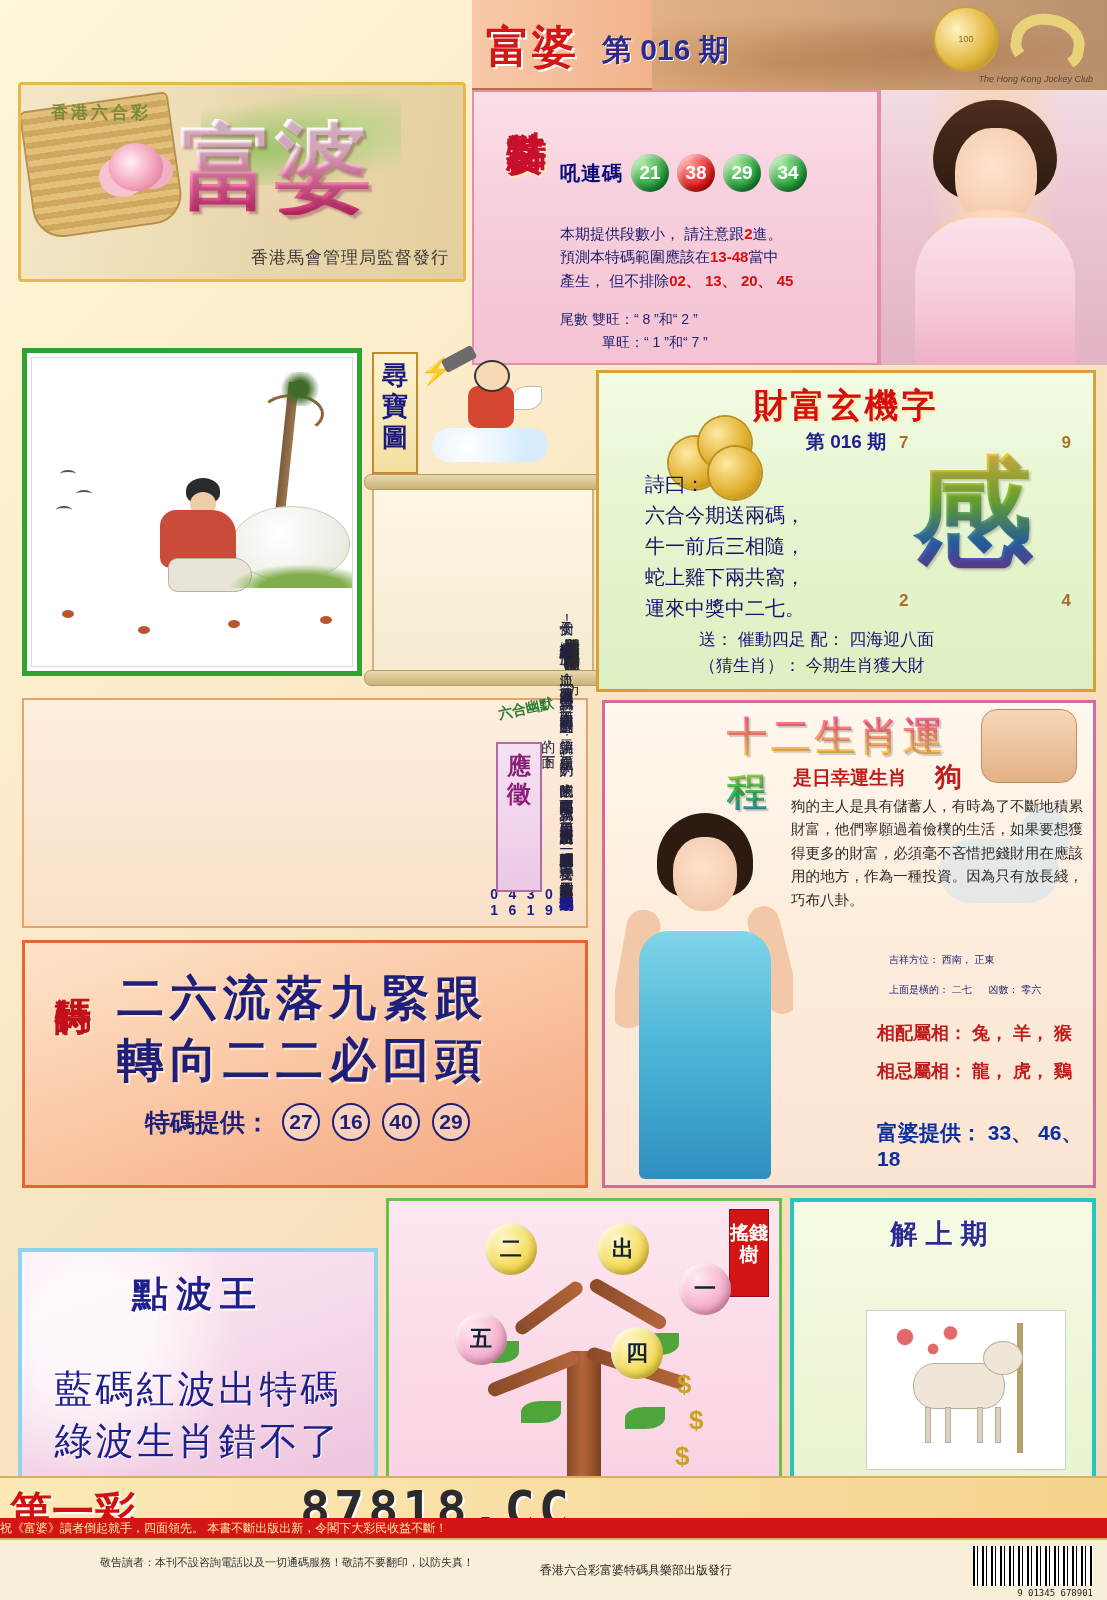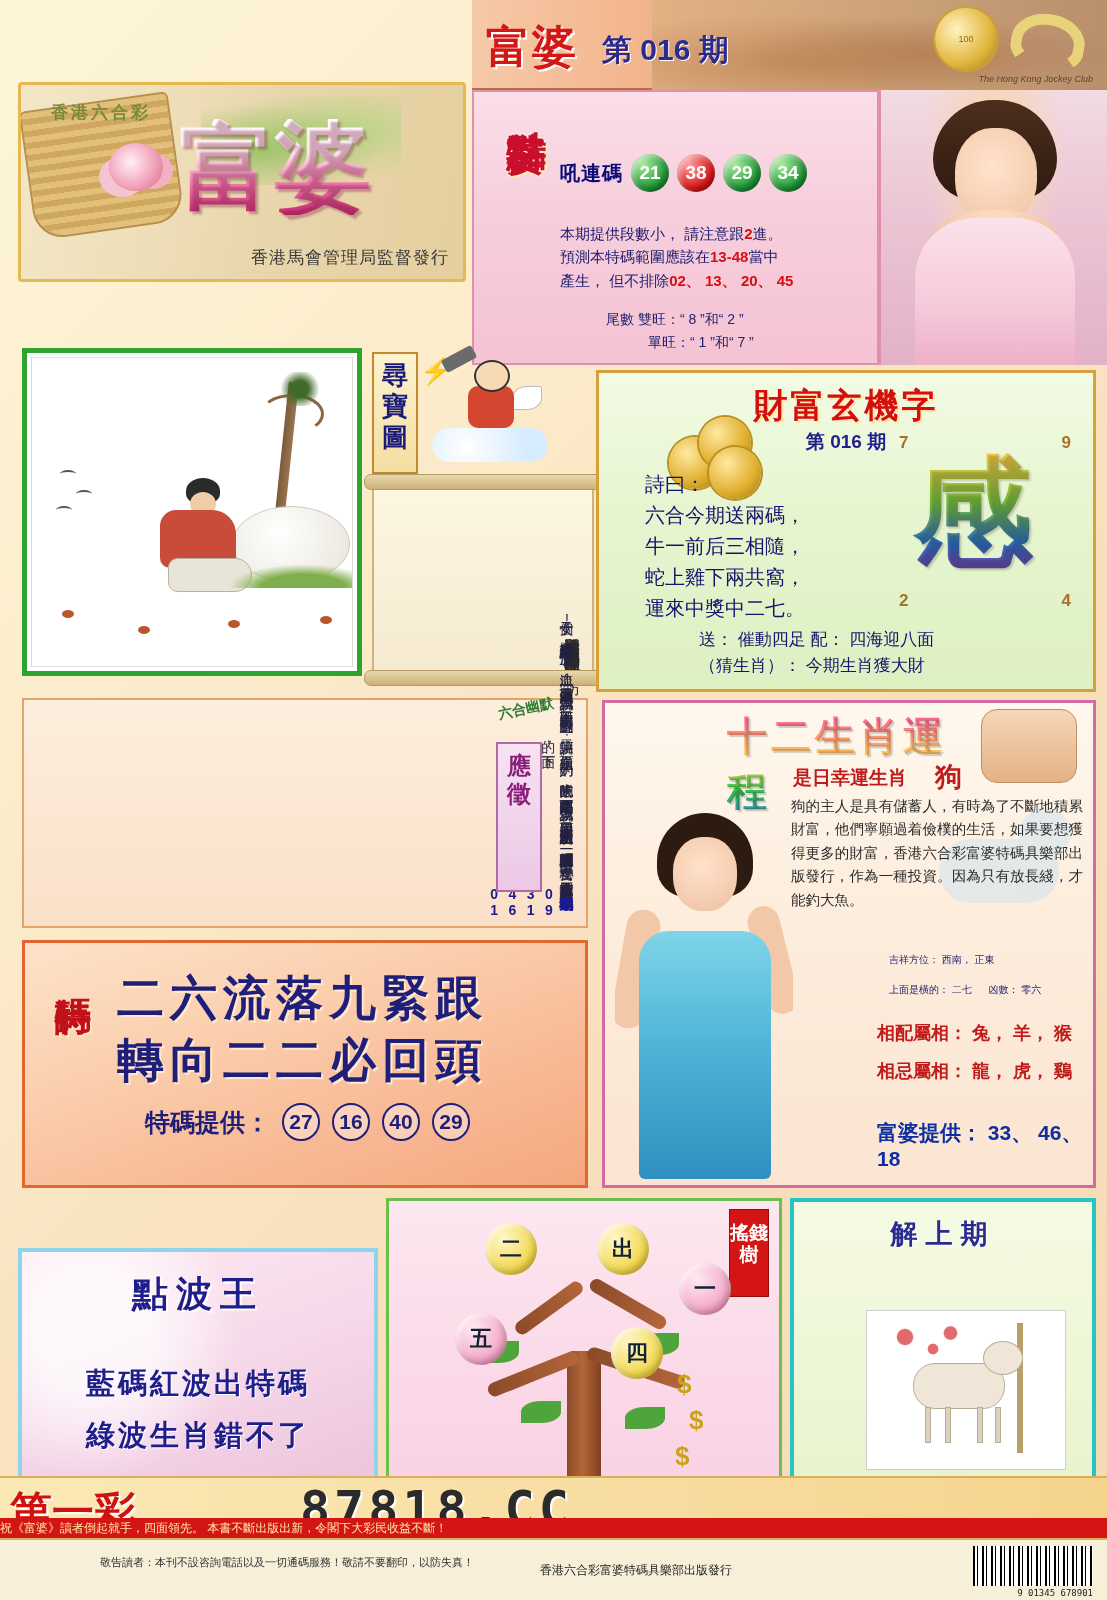--- a/index.html
+++ b/index.html
@@ -91,21 +91,21 @@
     width:38px; height:38px; border-radius:50%; color:#fff; font-size:19px; font-weight:bold;
     display:flex; align-items:center; justify-content:center;
     box-shadow:inset -3px -4px 6px rgba(0,0,0,.28), inset 3px 3px 5px rgba(255,255,255,.55);
     font-family:"Liberation Sans", sans-serif;
   }
   .b-red{background:radial-gradient(circle at 33% 28%,#ff9a9a,#e01717 65%,#9c0d0d);}
   .b-blue{background:radial-gradient(circle at 33% 28%,#9ecaff,#1a5fd0 65%,#0b3480);}
   .b-green{background:radial-gradient(circle at 33% 28%,#a7e89b,#1f9b37 65%,#0d5f20);}
   .dt-text { position:absolute; left:86px; top:130px; width:310px; font-size:15px; color:#1a1a6e; line-height:1.55;}
   .dt-text .num { color:#d51010; font-weight:bold;}
-  .dt-tail { position:absolute; left:86px; bottom:10px; font-size:14px; color:#22226e; line-height:1.6;margin-left:46px;}
+  .dt-tail { position:absolute; left:86px; bottom:10px; font-size:14px; color:#22226e; line-height:1.6;}
   .lady {
     position:absolute; left:879px; top:90px; width:228px; height:275px;
     background:
       radial-gradient(ellipse at 50% 22%, #f6d6bd 0 18%, rgba(246,214,189,0) 45%),
       linear-gradient(180deg,#f2dbe3 0%,#ecc7d6 40%,#e2b2c6 100%);
     border-left:2px solid #e28fae; overflow:hidden;
   }
   .lady .hair { position:absolute; left:52px; top:10px; width:124px; height:100px; border-radius:60px 60px 40px 40px;
     background:linear-gradient(180deg,#4c2e1d,#2e1a10);}
   .lady .face { position:absolute; left:74px; top:38px; width:82px; height:96px; border-radius:45%;
@@ -255,21 +255,21 @@
   
   .dbw {
     position:absolute; left:18px; top:1248px; width:360px; height:330px;
     border:4px solid #8fd4ea;
     background:
       radial-gradient(circle at 20% 25%, rgba(255,255,255,.75) 0 16%, rgba(255,255,255,0) 40%),
       linear-gradient(160deg,#fde9f3 0%,#f6d9ea 40%,#efc9e0 70%,#e9bcd8 100%);
   }
   .dbw-t { position:absolute; left:50%; transform:translateX(-50%); top:18px; font-size:36px; font-weight:bold;
     color:#1f1f8c; letter-spacing:8px; text-shadow:2px 2px 0 #ffffff;}
-  .dbw-l1,.dbw-l2{ position:absolute; left:50%; transform:translateX(-50%); font-size:29px; font-weight:bold;
+  .dbw-l1,.dbw-l2{ position:absolute; left:50%; transform:translateX(-50%); font-size:38px; font-weight:normal;
     color:#1f1f8c; letter-spacing:3px; text-shadow:1px 1px 0 #fff; white-space:nowrap;}
   .dbw-l1{ top:112px;} .dbw-l2{ top:164px;}
   .dbw-prov { position:absolute; left:62px; bottom:24px; font-size:19px; color:#1f1f8c; font-weight:bold;
     line-height:1.05; text-align:center; width:40px;}
   .dbw-balls { position:absolute; left:104px; bottom:20px; display:flex; gap:9px;}
   .dbw-balls .ball{ width:34px;height:34px;font-size:17px;}
 
   
   .tree {
     position:absolute; left:386px; top:1198px; width:396px; height:350px;
@@ -485,21 +485,21 @@
     <div class="zodiac-t">十二生肖運程</div>
     <div class="zd-hand">
         <div class="p"></div>
       </div>
     <div class="zd-dog">
         <div class="b"></div>
         <div class="h"></div>
       </div>
     <div class="zd-lucky">是日幸運生肖</div>
     <div class="zd-animal">狗</div>
-    <div class="zd-para">狗的主人是具有儲蓄人，有時為了不斷地積累財富，他們寧願過着儉樸的生活，如果要想獲得更多的財富，香港六合彩富婆特碼具樂部出版發行，作為一種投資。因為只有放長綫，才能釣大魚。</div>
+    <div class="zd-para">狗的主人是具有儲蓄人，有時為了不斷地積累財富，他們寧願過着儉樸的生活，如果要想獲得更多的財富，必須毫不吝惜把錢財用在應該用的地方，作為一種投資。因為只有放長綫，巧布八卦。</div>
 
     <div class="zd-line" style="top:250px;">
       <span>吉祥方位：</span>
       <span>西南，  正東</span>
     </div>
     <div class="zd-line" style="top:280px;">
       <span>上面是橫的：</span>
       <span>二七</span>
       <span style="padding-left:14px">凶數：</span>
       <span>零六</span>

